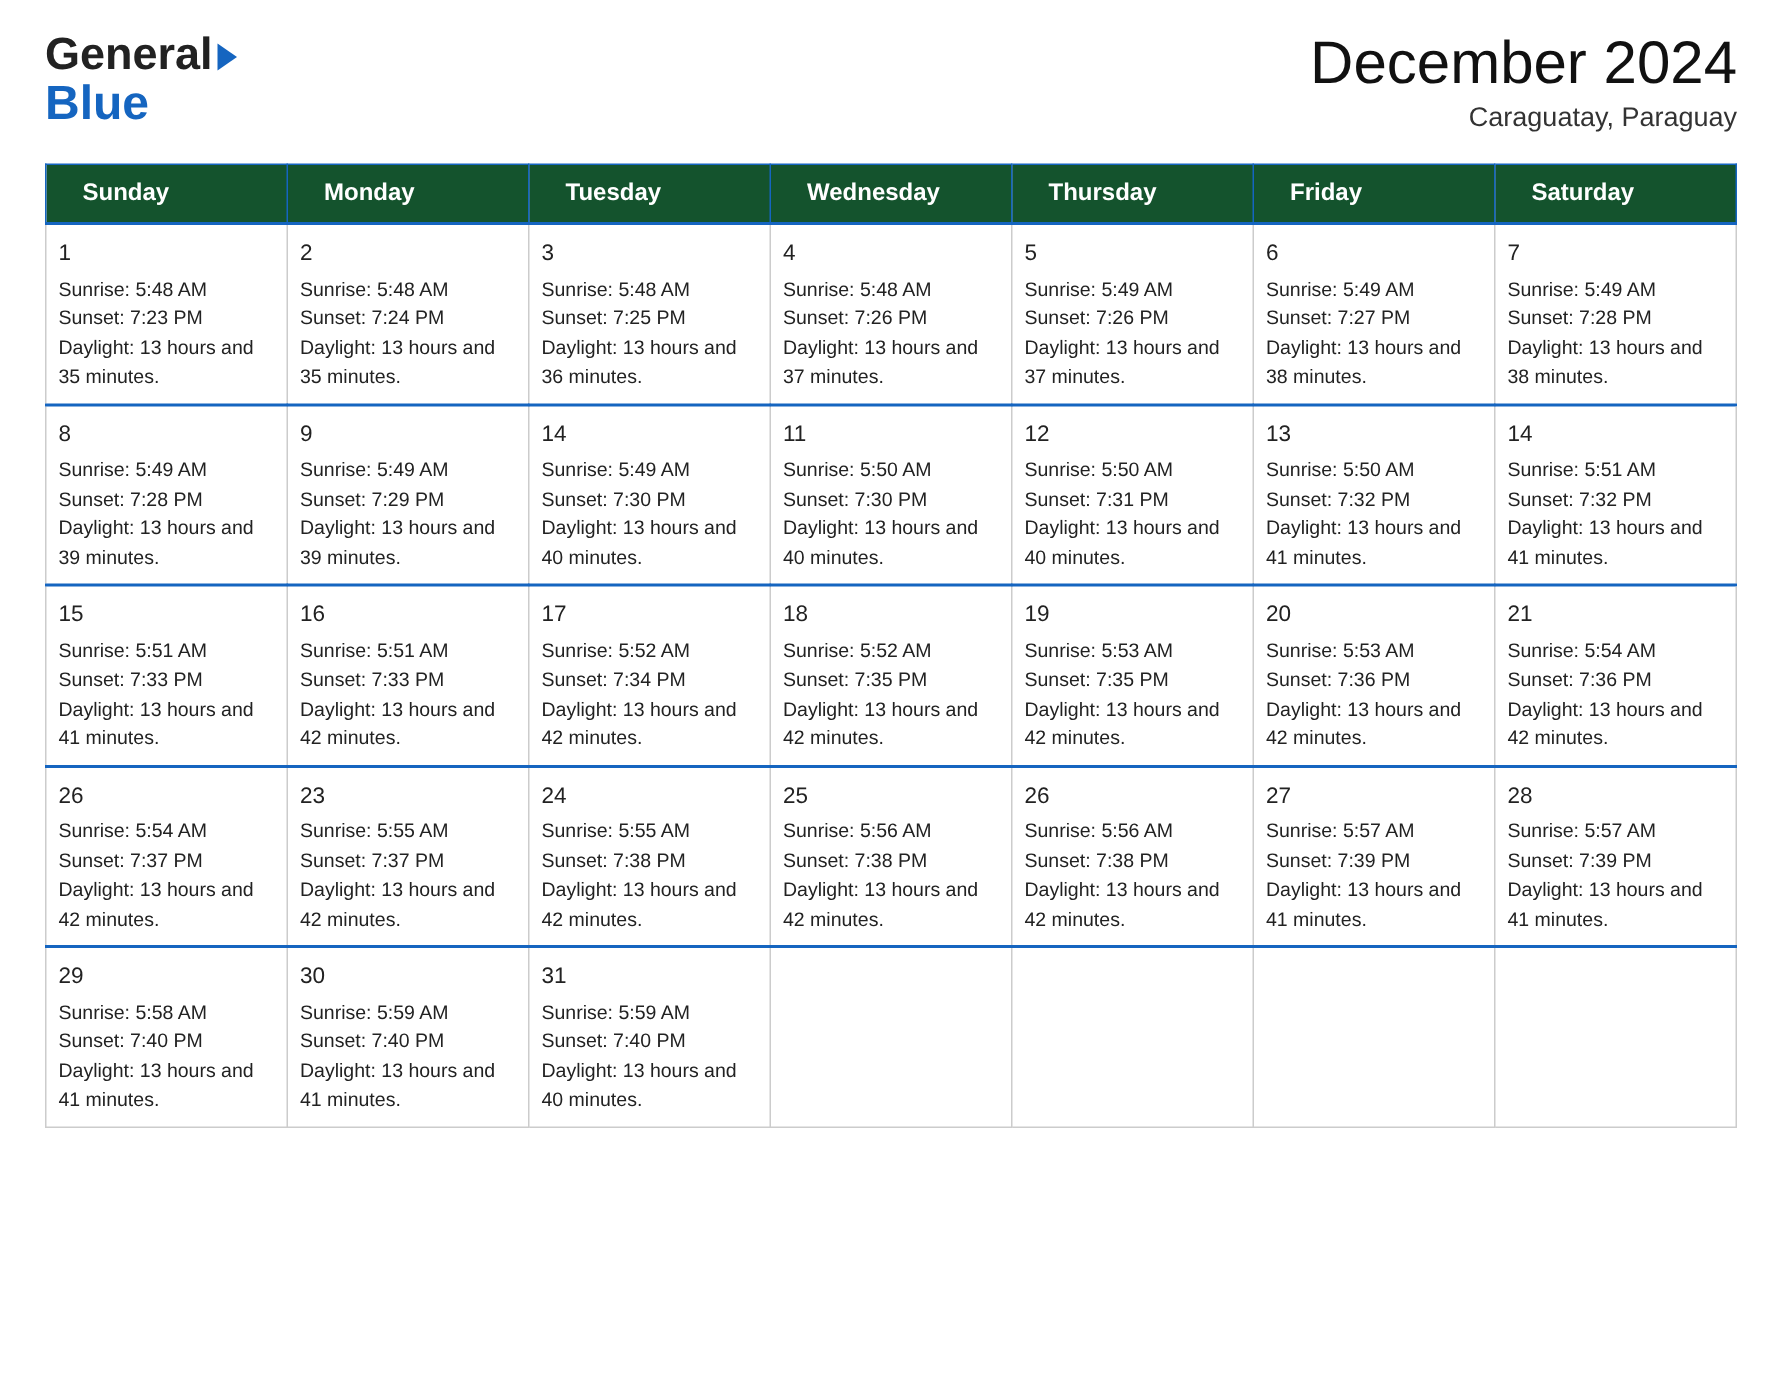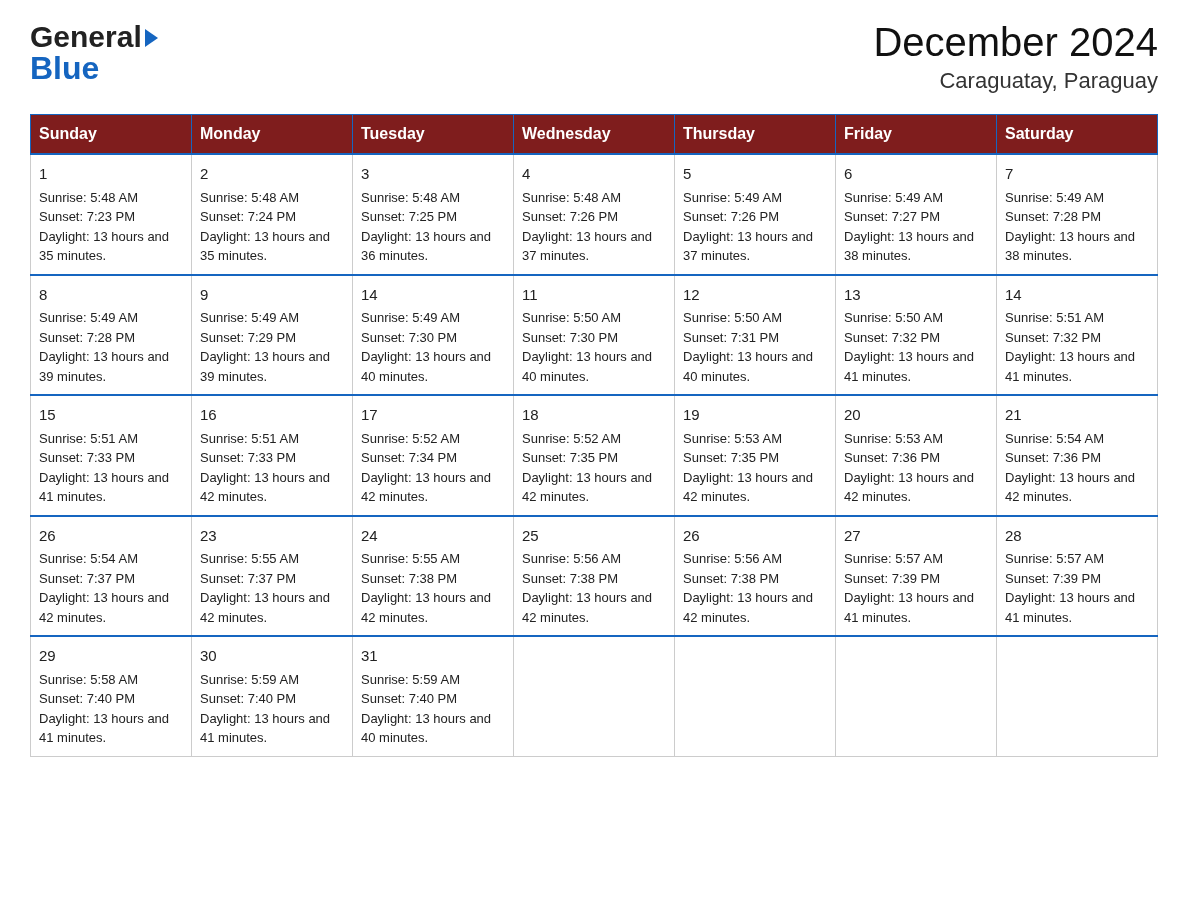--- a/index.html
+++ b/index.html
@@ -26,33 +26,33 @@
     .title-section {
       text-align: right;
     }
     .month-title {
       font-size: 40px;
       font-weight: normal;
       color: #111;
       line-height: 1.1;
     }
     .location {
-      font-size: 22px;
+      font-size: 18px;
       color: #333;
       margin-top: 4px;
     }
     table {
       width: 100%;
       border-collapse: collapse;
       table-layout: fixed;
     }
     thead th {
-      background-color: #7f1d1d;
+      background-color: #14532d;
       color: #fff;
-      padding: 10px 8px;
+      padding: 10px 24px;
       font-size: 16px;
       font-weight: bold;
       text-align: left;
       border: 1px solid #1565c0;
     }
     tbody td {
       vertical-align: top;
       padding: 8px;
       border: 1px solid #ccc;
       font-size: 13px;

